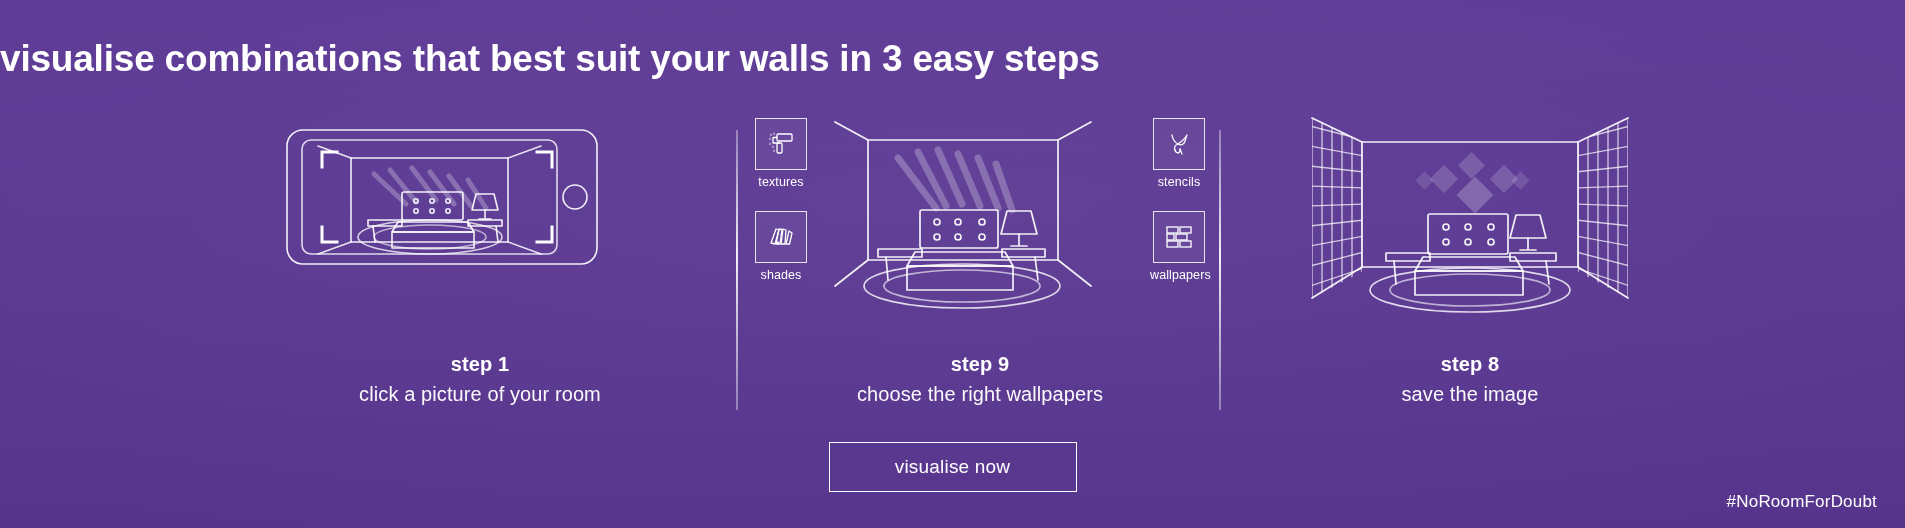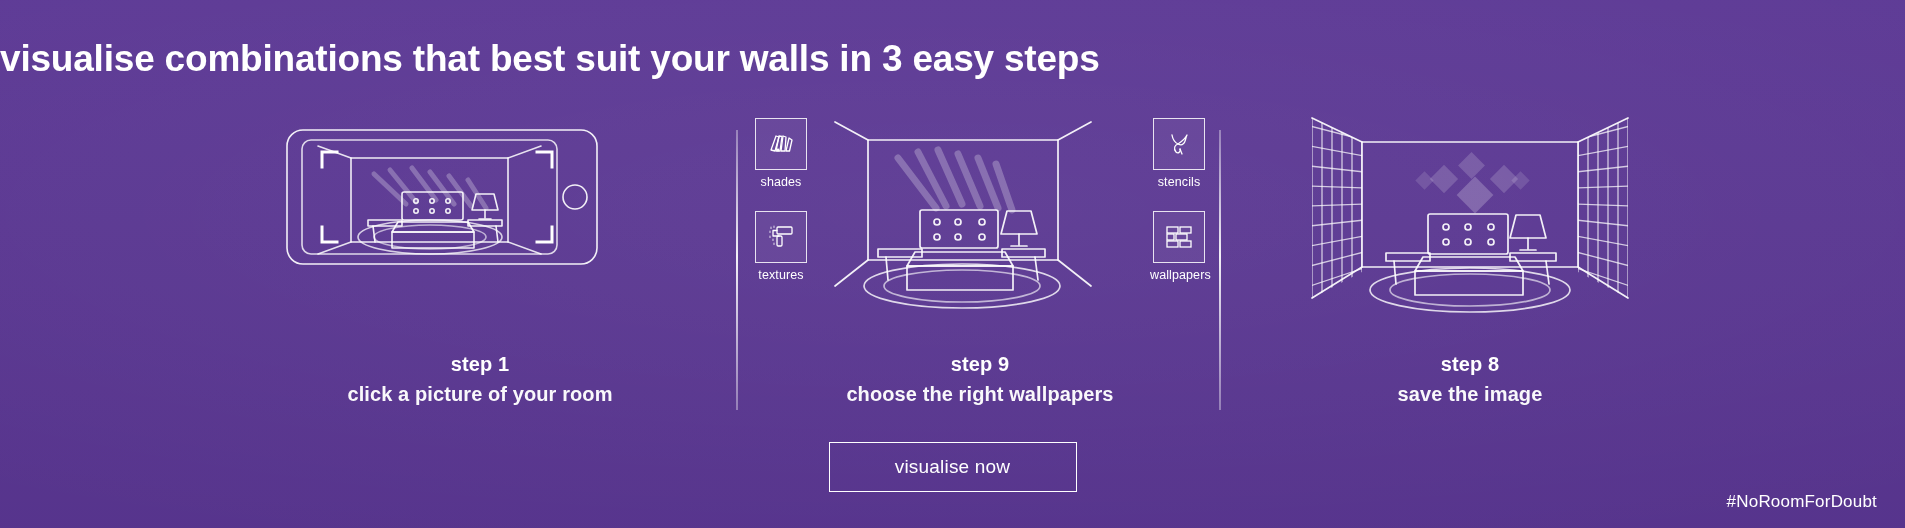--- a/index.html
+++ b/index.html
@@ -89,21 +89,21 @@
     text-align: center;
   }
   .caption .title {
     font-size: 20px;
     font-weight: 700;
     letter-spacing: 0.1px;
     line-height: 1.35;
   }
   .caption .sub {
     font-size: 20px;
-    font-weight: 700;
+    font-weight: 400;
     letter-spacing: 0.1px;
     line-height: 1.35;
     margin-top: 3px;
     opacity: 0.97;
   }
 
   
   .chips {
     position: absolute;
     top: 0;
@@ -251,55 +251,55 @@
       <div class="caption">
         <div class="title">step 1</div>
         <div class="sub">click a picture of your room</div>
       </div>
     </div>
 
     <div class="step s2">
       <div class="art">
 
         <div class="chips left">
-          <div class="chip">
-            <div class="box">
-              <svg width="30" height="30" viewBox="0 0 30 30">
-                <g fill="none" stroke="#ffffff" stroke-width="1.3" stroke-linejoin="round">
-                  <path d="M5 21 L10 7 L13 8 L9 22 Z"></path>
-                  <path d="M10 22 L13 7 L16 7.5 L14 22 Z"></path>
-                  <path d="M15 22 L17 7 L20 8 L19 22 Z"></path>
-                  <path d="M20 22 L23 9 L26 11 L23.5 22 Z"></path>
-                  <circle cx="12" cy="21" r="1.4" fill="#ffffff" stroke="none"></circle>
-                </g>
-              </svg>
-            </div>
-            <div class="lbl">shades</div>
-          </div>
-
           <div class="chip">
             <div class="box">
               <svg width="30" height="30" viewBox="0 0 30 30">
                 <g fill="none" stroke="#ffffff" stroke-width="1.3" stroke-linejoin="round" stroke-linecap="round">
                   <rect x="11" y="5" width="15" height="7" rx="1"></rect>
                   <path d="M11 8.5 L7 8.5 L7 14 L13 14"></path>
                   <rect x="11" y="14" width="5" height="10" rx="1.2"></rect>
                   <g stroke-opacity="0.75" stroke-width="1.1">
                     <path d="M5 5 L5 6.5"></path>
                       <path d="M8 4 L8 5.5"></path>
                     <path d="M4 9 L4 10.5"></path>
                       <path d="M7 17 L7 18.5"></path>
                     <path d="M4 14 L4 15.5"></path>
                       <path d="M8 21 L8 22.5"></path>
                   </g>
                 </g>
               </svg>
             </div>
             <div class="lbl">textures</div>
           </div>
+
+          <div class="chip">
+            <div class="box">
+              <svg width="30" height="30" viewBox="0 0 30 30">
+                <g fill="none" stroke="#ffffff" stroke-width="1.3" stroke-linejoin="round">
+                  <path d="M5 21 L10 7 L13 8 L9 22 Z"></path>
+                  <path d="M10 22 L13 7 L16 7.5 L14 22 Z"></path>
+                  <path d="M15 22 L17 7 L20 8 L19 22 Z"></path>
+                  <path d="M20 22 L23 9 L26 11 L23.5 22 Z"></path>
+                  <circle cx="12" cy="21" r="1.4" fill="#ffffff" stroke="none"></circle>
+                </g>
+              </svg>
+            </div>
+            <div class="lbl">shades</div>
+          </div>
         </div>
 
         <div class="chips right">
           <div class="chip">
             <div class="box">
               <svg width="30" height="30" viewBox="0 0 30 30">
                 <g fill="none" stroke="#ffffff" stroke-width="1.3" stroke-linejoin="round" stroke-linecap="round">
                   <path d="M8 6 C9 12 12 14 14 15 C11 16 9 19 12 23 C14 25 17 23 16 20"></path>
                   <path d="M14 15 C17 13 21 10 23 6 C21 10 22 13 19 15 C18 16 16 16 14 15 Z"></path>
                   <path d="M16 20 L18 25"></path>

